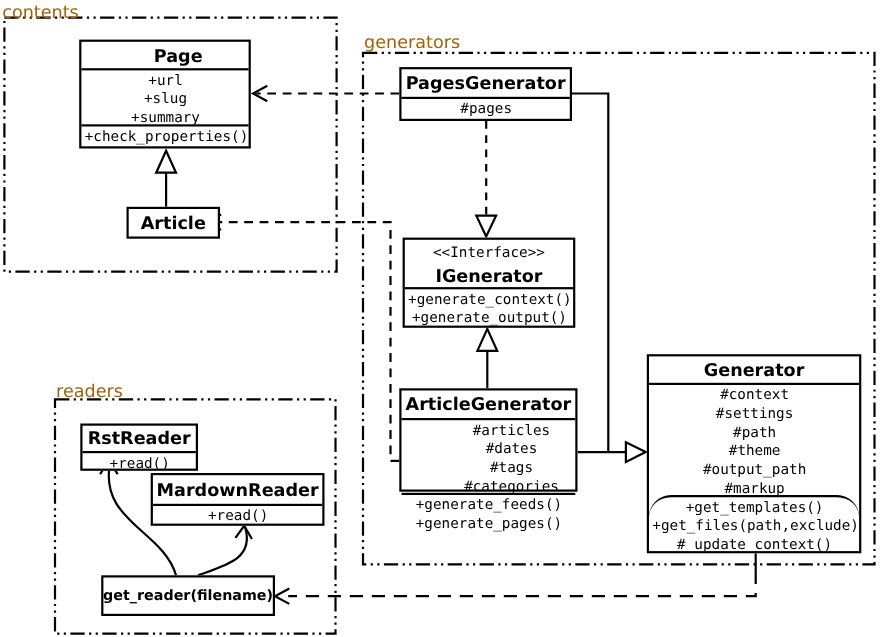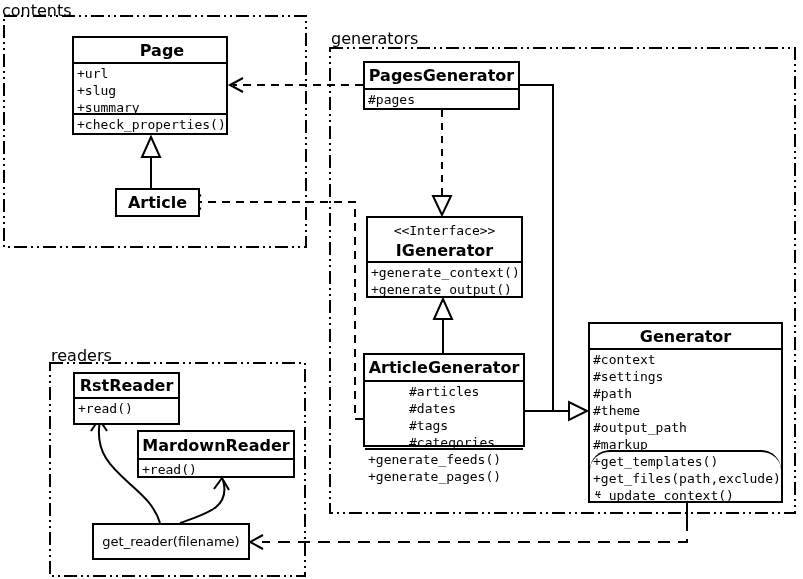--- a/index.html
+++ b/index.html
@@ -4,21 +4,21 @@
 <style>
   html,body { margin:0; padding:0; background:#ffffff; }
   #canvas {
     position:relative; width:803px; height:579px; background:#ffffff;
     font-family:"DejaVu Sans", sans-serif; color:#000;
     overflow:hidden;
   }
   #wires { position:absolute; left:0; top:0; width:803px; height:579px; }
 
   .pkg-label {
-    position:absolute; font:16px "DejaVu Sans", sans-serif; color:#000000;
+    position:absolute; font:16px "DejaVu Sans", sans-serif; color:#a16207;
     background:transparent; white-space:nowrap;
   }
 
   .uml-class {
     position:absolute; background:#fff; border:2px solid #000;
     box-sizing:border-box; display:flex; flex-direction:column;
   }
   .uml-title {
     font:bold 16px "DejaVu Sans", sans-serif; text-align:center;
     display:flex; align-items:center; justify-content:center;
@@ -27,21 +27,21 @@
   .uml-stereotype {
     font:13px "DejaVu Sans Mono", monospace; text-align:center; line-height:17px;
     padding-top:4px; white-space:nowrap;
   }
   .uml-section {
     border-top:2px solid #000; box-sizing:border-box; flex:0 0 auto;
     padding:1px 2px 0 3px; overflow:hidden;
   }
   .member {
     font:13px "DejaVu Sans Mono", monospace; line-height:17px;
-    white-space:pre; overflow:hidden;
+    white-space:pre; overflow:hidden;text-align:center;
   }
   .fn-box {
     position:absolute; background:#fff; border:2px solid #000;
     box-sizing:border-box; display:flex; align-items:center; justify-content:center;
     font:13px "DejaVu Sans", sans-serif; white-space:nowrap;
   }
 </style>
 </head>
 <body>
 
@@ -145,31 +145,31 @@
         <div class="member">#output_path</div>
         <div class="member">#markup</div>
       </div>
     <div class="uml-section" style="height:51px;border-radius:20px;">
         <div class="member">+get_templates()</div>
         <div class="member">+get_files(path,exclude)</div>
         <div class="member">#_update_context()</div>
       </div>
   </div>
 
-  <div class="uml-class" style="left:73px; top:372px; width:107px; height:53px;">
+  <div class="uml-class" style="left:73px; top:385px; width:107px; height:43px;">
     <div class="uml-title" style="height:23px;">RstReader</div>
     <div class="uml-section" style="height:18px;">
         <div class="member">+read()</div>
       </div>
   </div>
 
   <div class="uml-class" style="left:137px; top:430px; width:158px; height:48px;">
     <div class="uml-title" style="height:26px;">MardownReader</div>
     <div class="uml-section" style="height:18px;">
         <div class="member">+read()</div>
       </div>
   </div>
 
-  <div class="fn-box" style="left:92px; top:523px; width:158px; height:37px;">
+  <div class="fn-box" style="left:92px; top:523px; width:158px; height:37px;font-weight:bold;">
     <span>get_reader(filename)</span>
   </div>
 
 </div>
 
 </body></html>

